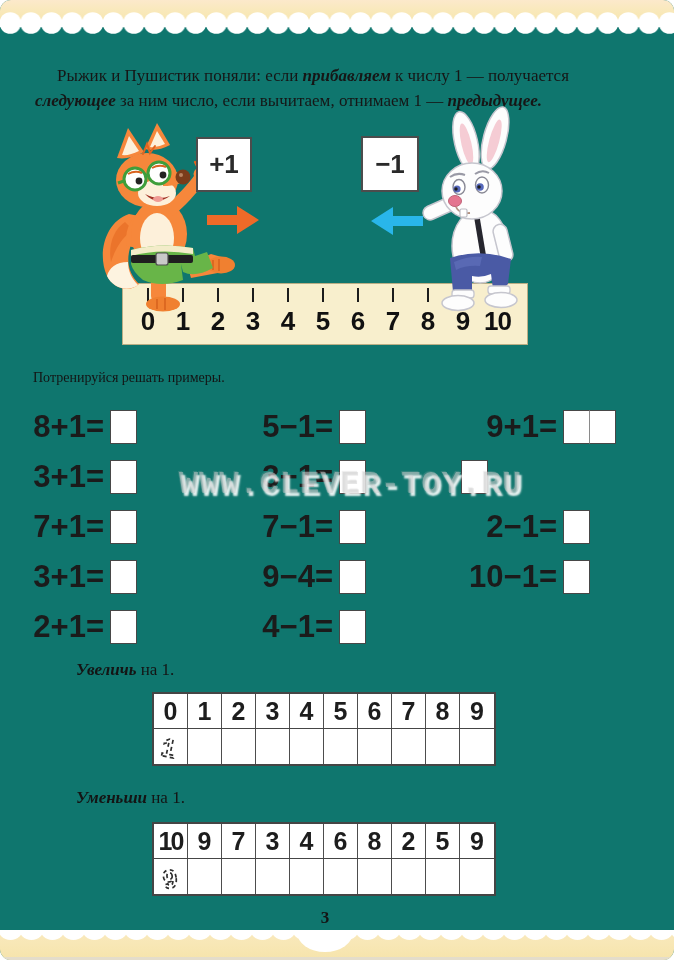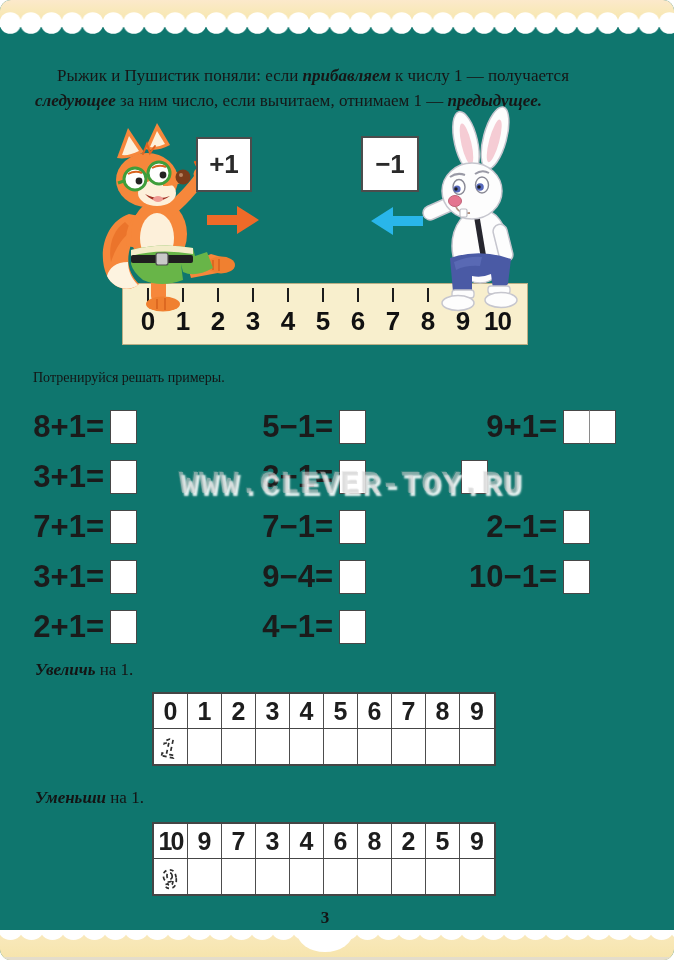--- a/index.html
+++ b/index.html
@@ -61,21 +61,21 @@
   .abox + .abox{margin-left:-1.5px; border-left-color:#8a8a8a;}
   .watermark{
     position:absolute; left:50%; top:466px; transform:translateX(-46%);
     font-family:Liberation Mono, monospace; font-weight:bold; font-size:32px;
     letter-spacing:1px; white-space:nowrap; color:rgba(205,205,205,0.50);
     text-shadow:2px 3px 2px rgba(255,255,255,0.9), -1px -1px 1px rgba(180,180,180,0.25);
     z-index:6; pointer-events:none;
   }
   
   .sec-label{position:absolute; left:35px; font-size:17px;}
-  .sec-label .bi{font-style:italic; font-weight:bold;}
+  .sec-label .bi{font-style:italic; font-weight:bold;margin-left:41px;}
   .sec-label.inc{top:660px;} .sec-label.dec{top:788px;}
   .wtable{
     position:absolute; left:152px; background:#fff;
     border:2px solid #454545;
   }
   .wtable.inc{top:692px;} .wtable.dec{top:822px;}
   .wrow{display:flex;}
   .wrow.hdr{border-bottom:1.5px solid #454545;}
   .wcell{
     width:34px; box-sizing:border-box; border-right:1.4px solid #4d4d4d;

